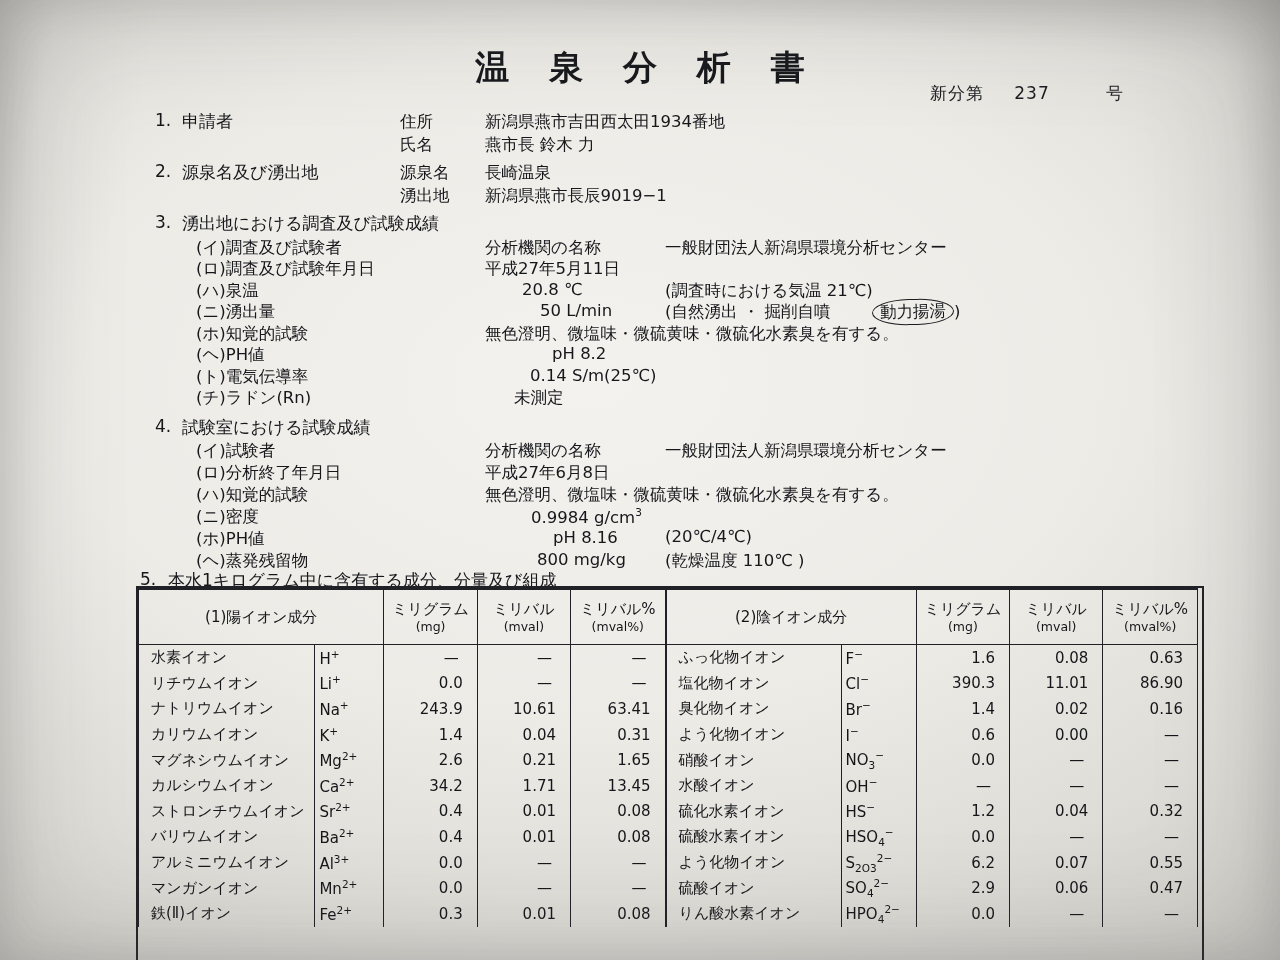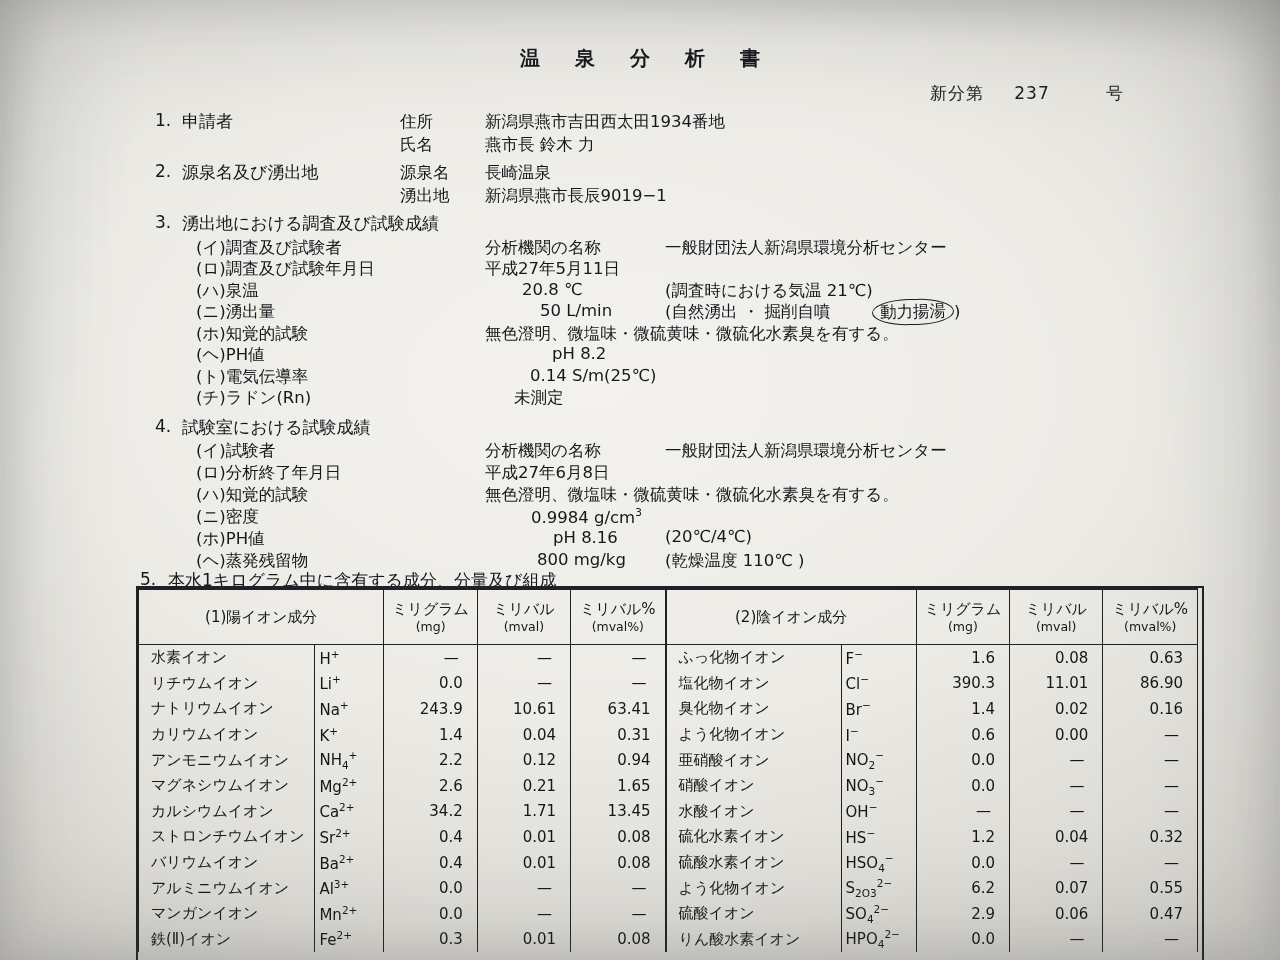--- a/index.html
+++ b/index.html
@@ -20,21 +20,21 @@
     background:linear-gradient(102deg, rgba(120,120,120,.22) 0px, rgba(120,120,120,.06) 60px, rgba(255,255,255,0) 160px),
                linear-gradient(260deg, rgba(110,110,110,.20) 0px, rgba(110,110,110,.05) 70px, rgba(255,255,255,0) 190px),
                linear-gradient(185deg, rgba(130,130,130,.18) 0px, rgba(255,255,255,0) 70px);
     pointer-events:none;
   }
   .doc{position:absolute;left:0;top:0;width:1280px;height:960px;}
 
   
   #title{
     position:absolute;top:45px;left:0;width:1280px;text-align:center;
-    font-size:20px;letter-spacing:14px;font-weight:600;
+    font-size:34px;letter-spacing:14px;font-weight:600;
     font-family:"DejaVu Sans","Liberation Sans",sans-serif;
     color:#17181c;
     text-indent:14px;
   }
   #docnum{
     position:absolute;top:82px;left:930px;width:300px;
     font-size:17px;letter-spacing:1px;color:#1b1c20;
   }
   #docnum .n{display:inline-block;width:96px;text-align:center;}
   #docnum .g{display:inline-block;width:70px;text-align:center;}
@@ -234,32 +234,20 @@
             <td class="num colmg" style="border-top: none; border-bottom: none;">1.4</td>
             <td class="num colmv" style="border-top: none; border-bottom: none;">0.04</td>
             <td class="num colpc" style="border-top: none; border-bottom: none;">0.31</td>
             <td class="nm colname thick" style="border-top: none; border-bottom: none;">よう化物イオン</td>
             <td class="sym colsym" style="border-top: none; border-bottom: none;"><span>I</span><span class="sup">−</span></td>
             <td class="num colmg" style="border-top: none; border-bottom: none;">0.6</td>
             <td class="num colmv" style="border-top: none; border-bottom: none;">0.00</td>
             <td class="dash colpc" style="border-top: none; border-bottom: none;">—</td>
           </tr>
           <tr>
-            <td class="nm colname" style="border-top: none; border-bottom: none;">アンモニウムイオン</td>
-            <td class="sym colsym" style="border-top: none; border-bottom: none;"><span>NH</span><span class="sub">4</span><span class="sup">+</span></td>
-            <td class="num colmg" style="border-top: none; border-bottom: none;">2.2</td>
-            <td class="num colmv" style="border-top: none; border-bottom: none;">0.12</td>
-            <td class="num colpc" style="border-top: none; border-bottom: none;">0.94</td>
-            <td class="nm colname thick" style="border-top: none; border-bottom: none;">亜硝酸イオン</td>
-            <td class="sym colsym" style="border-top: none; border-bottom: none;"><span>NO</span><span class="sub">2</span><span class="sup">−</span></td>
-            <td class="num colmg" style="border-top: none; border-bottom: none;">0.0</td>
-            <td class="dash colmv" style="border-top: none; border-bottom: none;">—</td>
-            <td class="dash colpc" style="border-top: none; border-bottom: none;">—</td>
-          </tr>
-          <tr>
             <td class="nm colname" style="border-top: none; border-bottom: none;">マグネシウムイオン</td>
             <td class="sym colsym" style="border-top: none; border-bottom: none;"><span>Mg</span><span class="sup">2+</span></td>
             <td class="num colmg" style="border-top: none; border-bottom: none;">2.6</td>
             <td class="num colmv" style="border-top: none; border-bottom: none;">0.21</td>
             <td class="num colpc" style="border-top: none; border-bottom: none;">1.65</td>
             <td class="nm colname thick" style="border-top: none; border-bottom: none;">硝酸イオン</td>
             <td class="sym colsym" style="border-top: none; border-bottom: none;"><span>NO</span><span class="sub">3</span><span class="sup">−</span></td>
             <td class="num colmg" style="border-top: none; border-bottom: none;">0.0</td>
             <td class="dash colmv" style="border-top: none; border-bottom: none;">—</td>
             <td class="dash colpc" style="border-top: none; border-bottom: none;">—</td>

